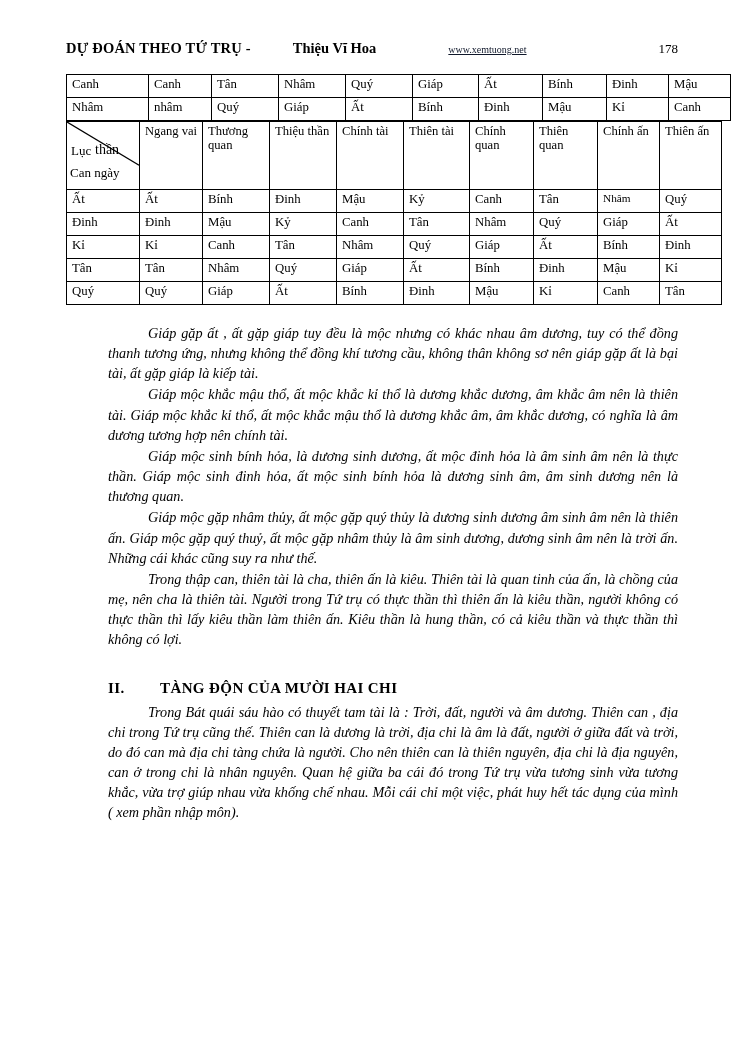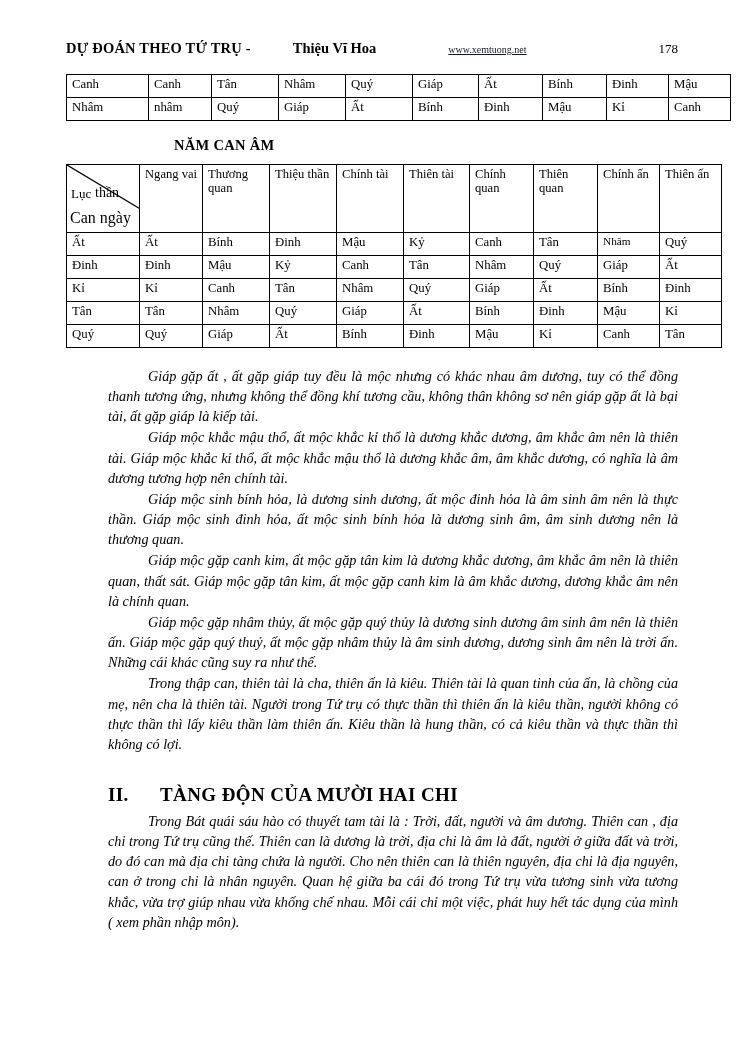--- a/index.html
+++ b/index.html
@@ -92,41 +92,41 @@
     margin-top: 20px;
   }
   .corner .than {
     position: absolute;
     left: 28px; top: 20px;
     font-size: 14px;
   }
   .corner .canngay {
     position: absolute;
     left: 3px; top: 44px;
-    font-size: 16px;
+    font-size: 13px;
   }
   .corner .diag {
     position: absolute;
     left: 0; top: 0;
     width: 100%; height: 100%;
   }
   .small-head { font-size: 11.3px; }
   
   .para {
     font-size: 14.2px;
     line-height: 1.42;
     text-align: justify;
     margin: 0;
     text-indent: 40px;
   }
   .para.first { margin-top: 18px; }
   .para + .para { margin-top: 1px; }
   .heading2 {
     margin: 30px 0 0 42px;
-    font-size: 19px;
+    font-size: 15px;
     font-weight: bold;
     letter-spacing: .4px;
   }
   .heading2 .num { display: inline-block; width: 52px; }
   .block-indent { margin-left: 42px; width: 570px; font-style: italic; }
   .gap-before { margin-top: 20px; }
 </style>
 </head>
 <body>
 
@@ -163,21 +163,20 @@
         <td>Bính</td>
         <td>Đinh</td>
         <td>Mậu</td>
         <td>Kỉ</td>
         <td>Canh</td>
         <td>Tân</td>
       </tr>
     </tbody>
   </table>
 
-  <div class="section-head">NĂM CAN ÂM</div>
 
   <table class="grid main-table">
     <tbody>
       <tr>
         <td class="head corner" style="width:72px">
           <svg class="diag" viewBox="0 0 72 62" preserveAspectRatio="none">
             <line x1="0" y1="0" x2="72" y2="40" stroke="#000" stroke-width="1.2"></line>
           </svg>
           <span class="luc">Lục</span>
           <span class="than">thần</span>
@@ -260,21 +259,20 @@
         <td>Tân</td>
         <td>Nhâm</td>
       </tr>
     </tbody>
   </table>
 
   <div class="block-indent">
     <p class="para first">Giáp gặp ất , ất gặp giáp tuy đều là mộc nhưng có khác nhau âm dương, tuy có thể đồng thanh tương ứng, nhưng không thể đồng khí tương cầu, không thân không sơ nên giáp gặp ất là bại tài, ất gặp giáp là kiếp tài.</p>
     <p class="para">Giáp mộc khắc mậu thổ, ất mộc khắc kỉ thổ là dương khắc dương, âm khắc âm nên là thiên tài. Giáp mộc khắc kỉ thổ, ất mộc khắc mậu thổ là dương khắc âm, âm khắc dương, có nghĩa là âm dương tương hợp nên chính tài.</p>
     <p class="para">Giáp mộc sinh bính hỏa, là dương sinh dương, ất mộc đinh hỏa là âm sinh âm nên là thực thần. Giáp mộc sinh đinh hỏa, ất mộc sinh bính hỏa là dương sinh âm, âm sinh dương nên là thương quan.</p>
-    <p class="para">Giáp mộc gặp canh kim, ất mộc gặp tân kim là dương khắc dương, âm khắc âm nên là thiên quan, thất sát. Giáp mộc gặp tân kim, ất mộc gặp canh kim là âm khắc dương, dương khắc âm nên là chính quan.</p>
     <p class="para">Giáp mộc gặp nhâm thủy, ất mộc gặp quý thủy là dương sinh dương âm sinh âm nên là thiên ấn. Giáp mộc gặp quý thuỷ, ất mộc gặp nhâm thủy là âm sinh dương, dương sinh âm nên là trời ấn. Những cái khác cũng suy ra như thế.</p>
     <p class="para gap-before">Trong thập can, thiên tài là cha, thiên ấn là kiêu. Thiên tài là quan tinh của ấn, là chồng của mẹ, nên cha là thiên tài. Người trong Tứ trụ có thực thần thì thiên ấn là kiêu thần, người không có thực thần thì lấy kiêu thần làm thiên ấn. Kiêu thần là hung thần, có cả kiêu thần và thực thần thì không có lợi.</p>
   </div>
 
   <div class="heading2">
     <span class="num">II.</span><span>TÀNG ĐỘN CỦA MƯỜI HAI CHI</span>
   </div>
 
   <div class="block-indent" style="margin-top:5px">
     <p class="para">Trong Bát quái sáu hào có thuyết tam tài là : Trời, đất, người và âm dương. Thiên can , địa chi trong Tứ trụ cũng thế. Thiên can là dương là trời, địa chi là âm là đất, người ở giữa đất và trời, do đó can mà địa chi tàng chứa là người. Cho nên thiên can là thiên nguyên, địa chi là địa nguyên, can ở trong chi là nhân nguyên. Quan hệ giữa ba cái đó trong Tứ trụ vừa tương sinh vừa tương khắc, vừa trợ giúp nhau vừa khống chế nhau. Mỗi cái chỉ một việc, phát huy hết tác dụng của mình ( xem phần nhập môn).</p>

